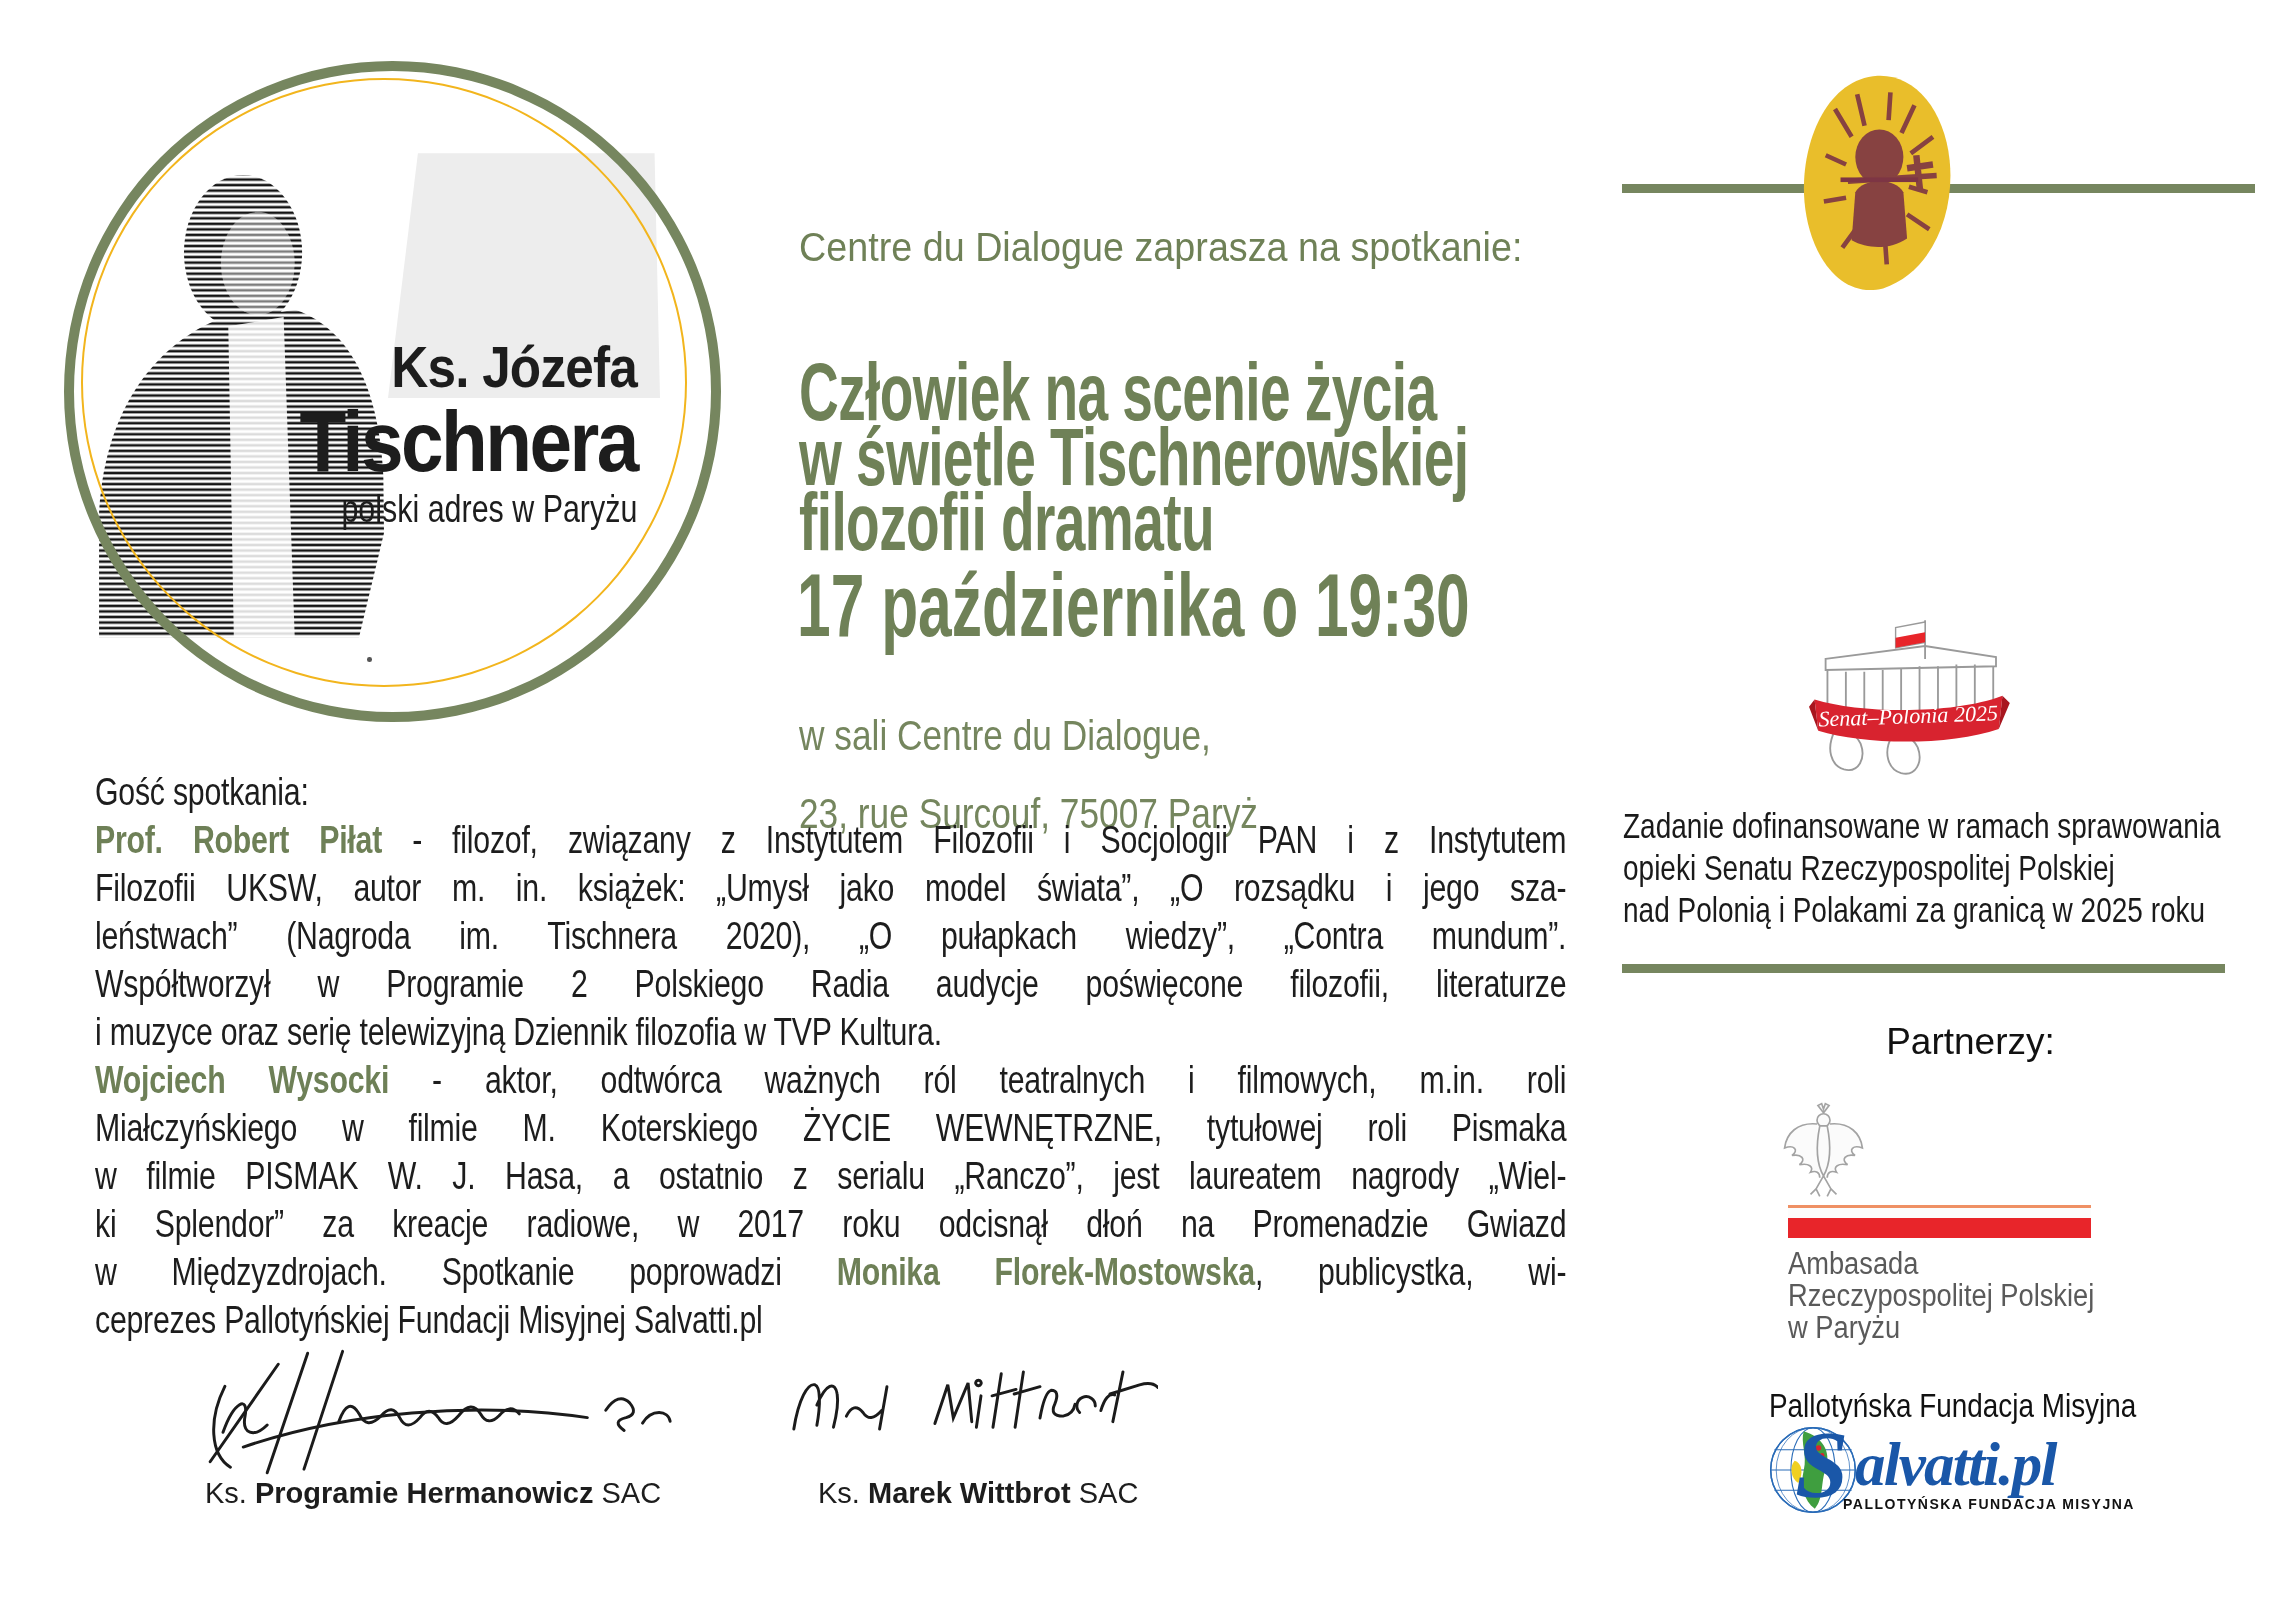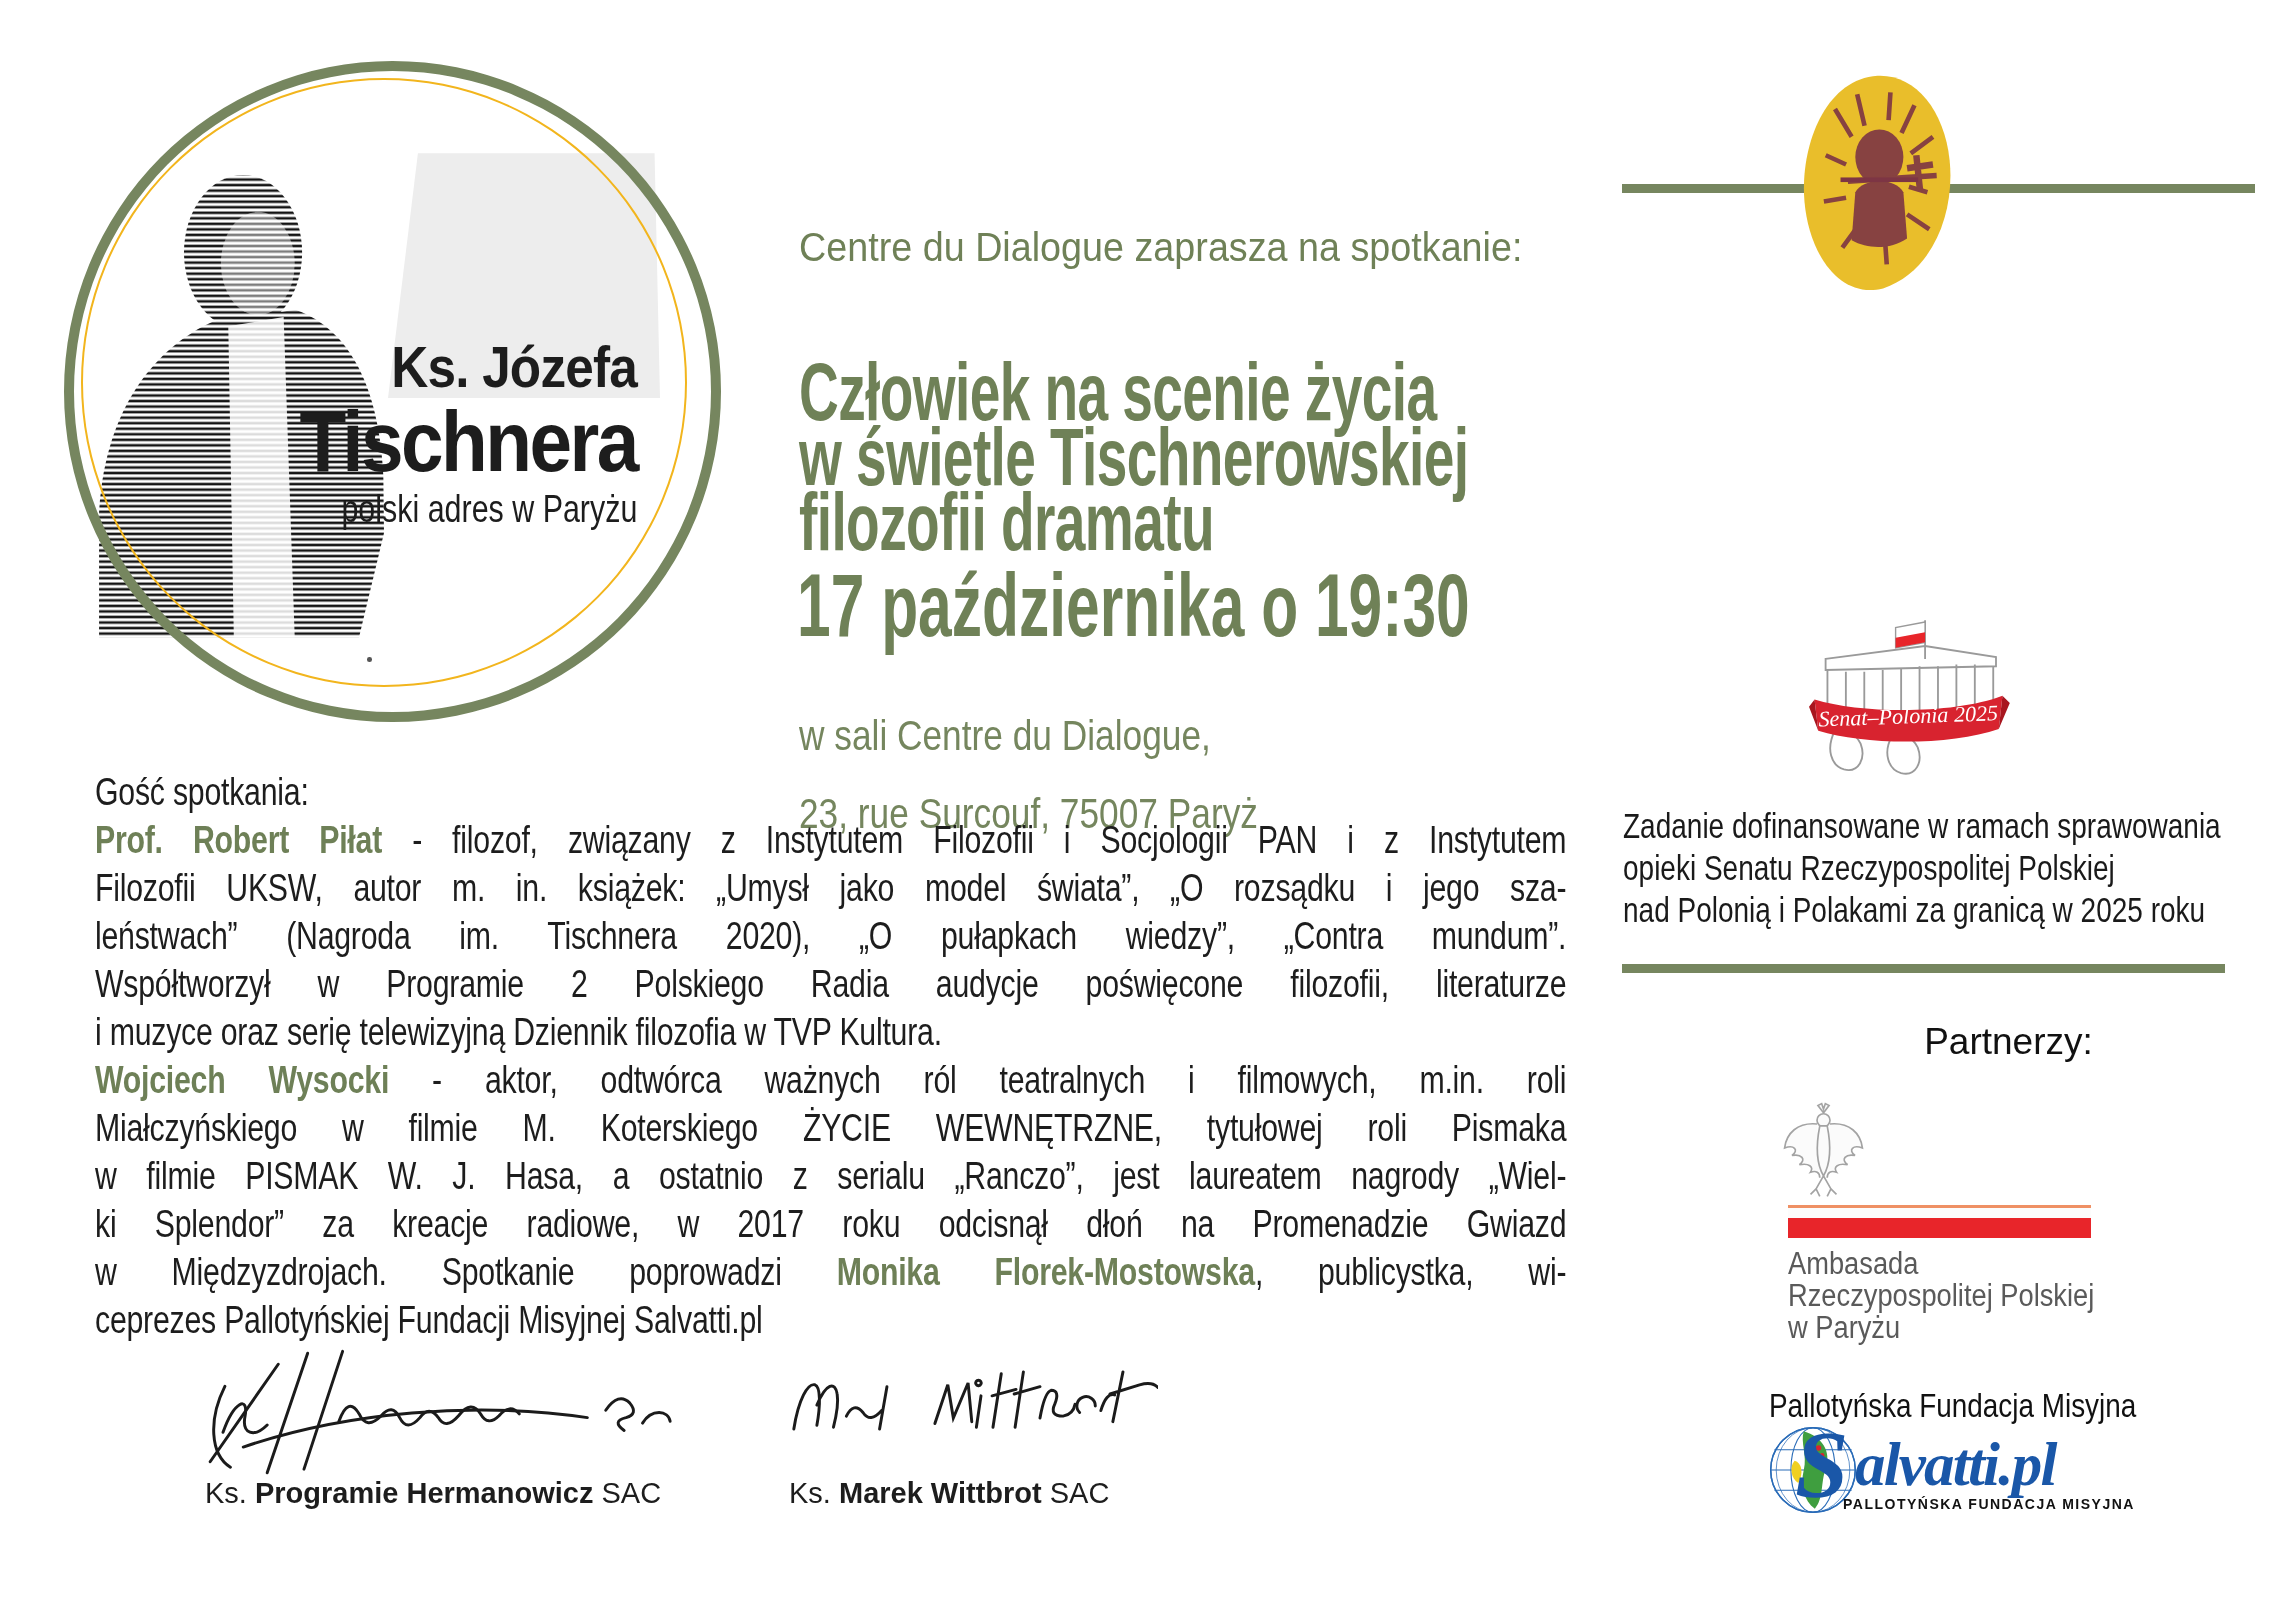--- a/index.html
+++ b/index.html
@@ -41,21 +41,21 @@
 
   
   .sig-label{position:absolute;top:1477px;font-size:29px;white-space:nowrap;}
   .sig-label b{font-weight:bold;}
 
   
   .hline{position:absolute;height:9.2px;background:#76865f;}
   .coin{position:absolute;left:1798px;top:72px;}
   .grant-text{position:absolute;left:1623px;top:805px;width:766px;font-size:35px;line-height:42px;
         color:#1a1a1a;transform:scaleX(0.8);transform-origin:0 0;}
-  .partners-heading{position:absolute;left:1884px;top:1021px;width:249px;text-align:center;
+  .partners-heading{position:absolute;left:1846px;top:1021px;width:249px;text-align:center;
         font-size:37px;color:#111;}
   .flag-band{position:absolute;left:1788px;top:1205px;width:303px;height:33px;}
   .flag-band .thin{position:absolute;left:0;top:0;width:100%;height:2.8px;background:#ef9064;}
   .flag-band .white{position:absolute;left:0;top:2.8px;width:100%;height:10px;background:#fcfcfc;}
   .flag-band .red{position:absolute;left:0;top:13px;width:100%;height:20px;background:#e8252a;}
   .embassy-text{position:absolute;left:1788px;top:1248px;width:443px;font-size:31px;line-height:32px;
         color:#5a5a5a;transform:scaleX(0.88);transform-origin:0 0;}
   .pallotine-label{position:absolute;left:1769px;top:1386px;width:535px;font-size:34px;color:#111;
         transform:scaleX(0.82);transform-origin:0 0;}
   .salvatti{position:absolute;left:1767px;top:1424px;width:351px;height:102px;}
@@ -228,18 +228,18 @@
       <path d="M168 74 l14 -42 l6 36 l16 -38 l4 42"></path>
       <path d="M218 44 l-5 34 M215 33 a3 3 0 1 1 0.5 0"></path>
       <path d="M240 20 l-9 58 M230 44 l26 -7"></path>
       <path d="M264 18 l-9 60 M254 42 l28 -8"></path>
       <path d="M282 68 q5 -28 12 -30 q10 0 4 15 q-6 13 9 13 q11 -2 13 -13"></path>
       <path d="M325 62 a10 10 0 1 1 17 -7"></path>
       <path d="M348 60 q6 -20 15 -17"></path>
       <path d="M372 18 l-11 54 M358 42 l32 -10 q14 -4 20 3"></path>
     </g>
   </svg>
-  <div class="sig-label" style="left:789px;">
+  <div class="sig-label" style="left:818px;">
     <span>Ks. </span><b>Marek Wittbrot</b><span> SAC</span>
   </div>
 
 </div>
 
 
 </body></html>

